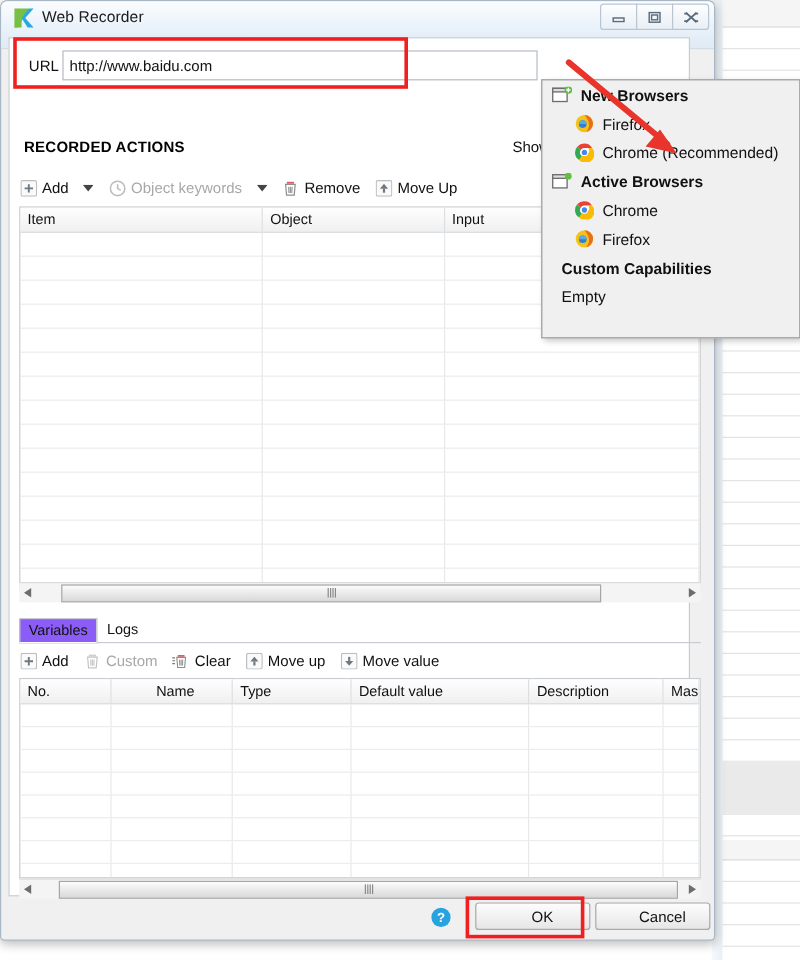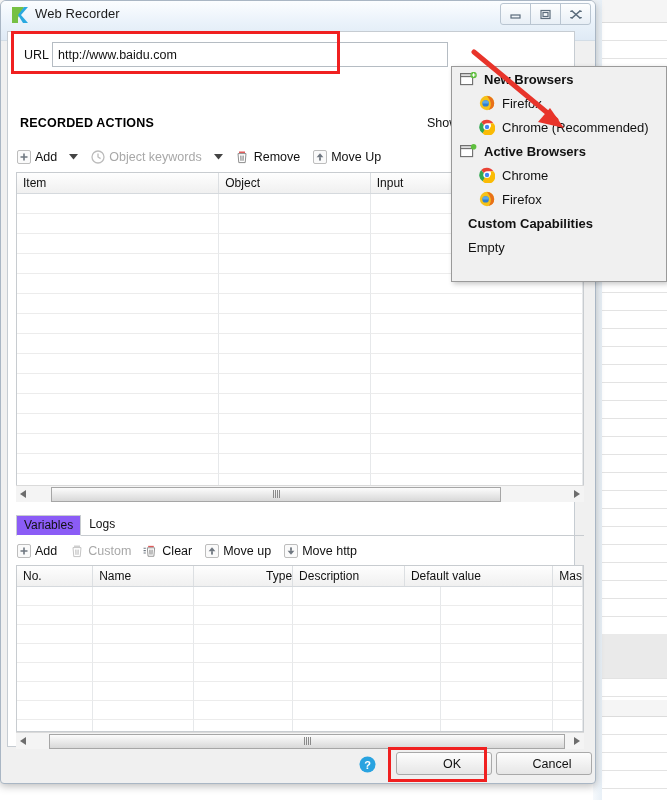--- a/index.html
+++ b/index.html
@@ -554,31 +554,31 @@
         </span>
 
         <span class="tb-item">
           <span class="tb-ico">
             <svg width="14" height="14" viewBox="0 0 14 14">
               <rect x="0.5" y="0.5" width="13" height="13" rx="1.5" fill="#fafafa" stroke="#bdbdbd"></rect>
               <polygon points="7,10.8 10.4,6.8 3.6,6.8" fill="#6f7780"></polygon>
               <rect x="6.1" y="3.4" width="1.8" height="3.4" fill="#6f7780"></rect>
             </svg>
           </span>
-          <span>Move http</span>
+          <span>Move value</span>
         </span>
       </div>
 
       <div class="grid" style="left:8px; top:533px; width:568px; height:167px;">
         <div class="grid-head">
           <div class="gh" style="width:77px;">No.</div>
-          <div class="gh" style="width:102px;">Name</div>
-          <div class="gh" style="width:100px;text-align:right;">Type</div>
+          <div class="gh" style="width:102px;text-align:center;">Name</div>
+          <div class="gh" style="width:100px;">Type</div>
+          <div class="gh" style="width:150px;">Default value</div>
           <div class="gh" style="width:113px;">Description</div>
-          <div class="gh" style="width:150px;">Default value</div>
           <div class="gh" style="width:30px;">Mas</div>
         </div>
         <div class="grid-rows" id="vars-rows">
             <div class="grow" style="height: 19px;">
               <div class="gc" style="width: 77px;"></div>
               <div class="gc" style="width: 102px;"></div>
               <div class="gc" style="width: 100px;"></div>
               <div class="gc" style="width: 150px;"></div>
               <div class="gc" style="width: 113px;"></div>
               <div class="gc" style="width: 30px;"></div>

